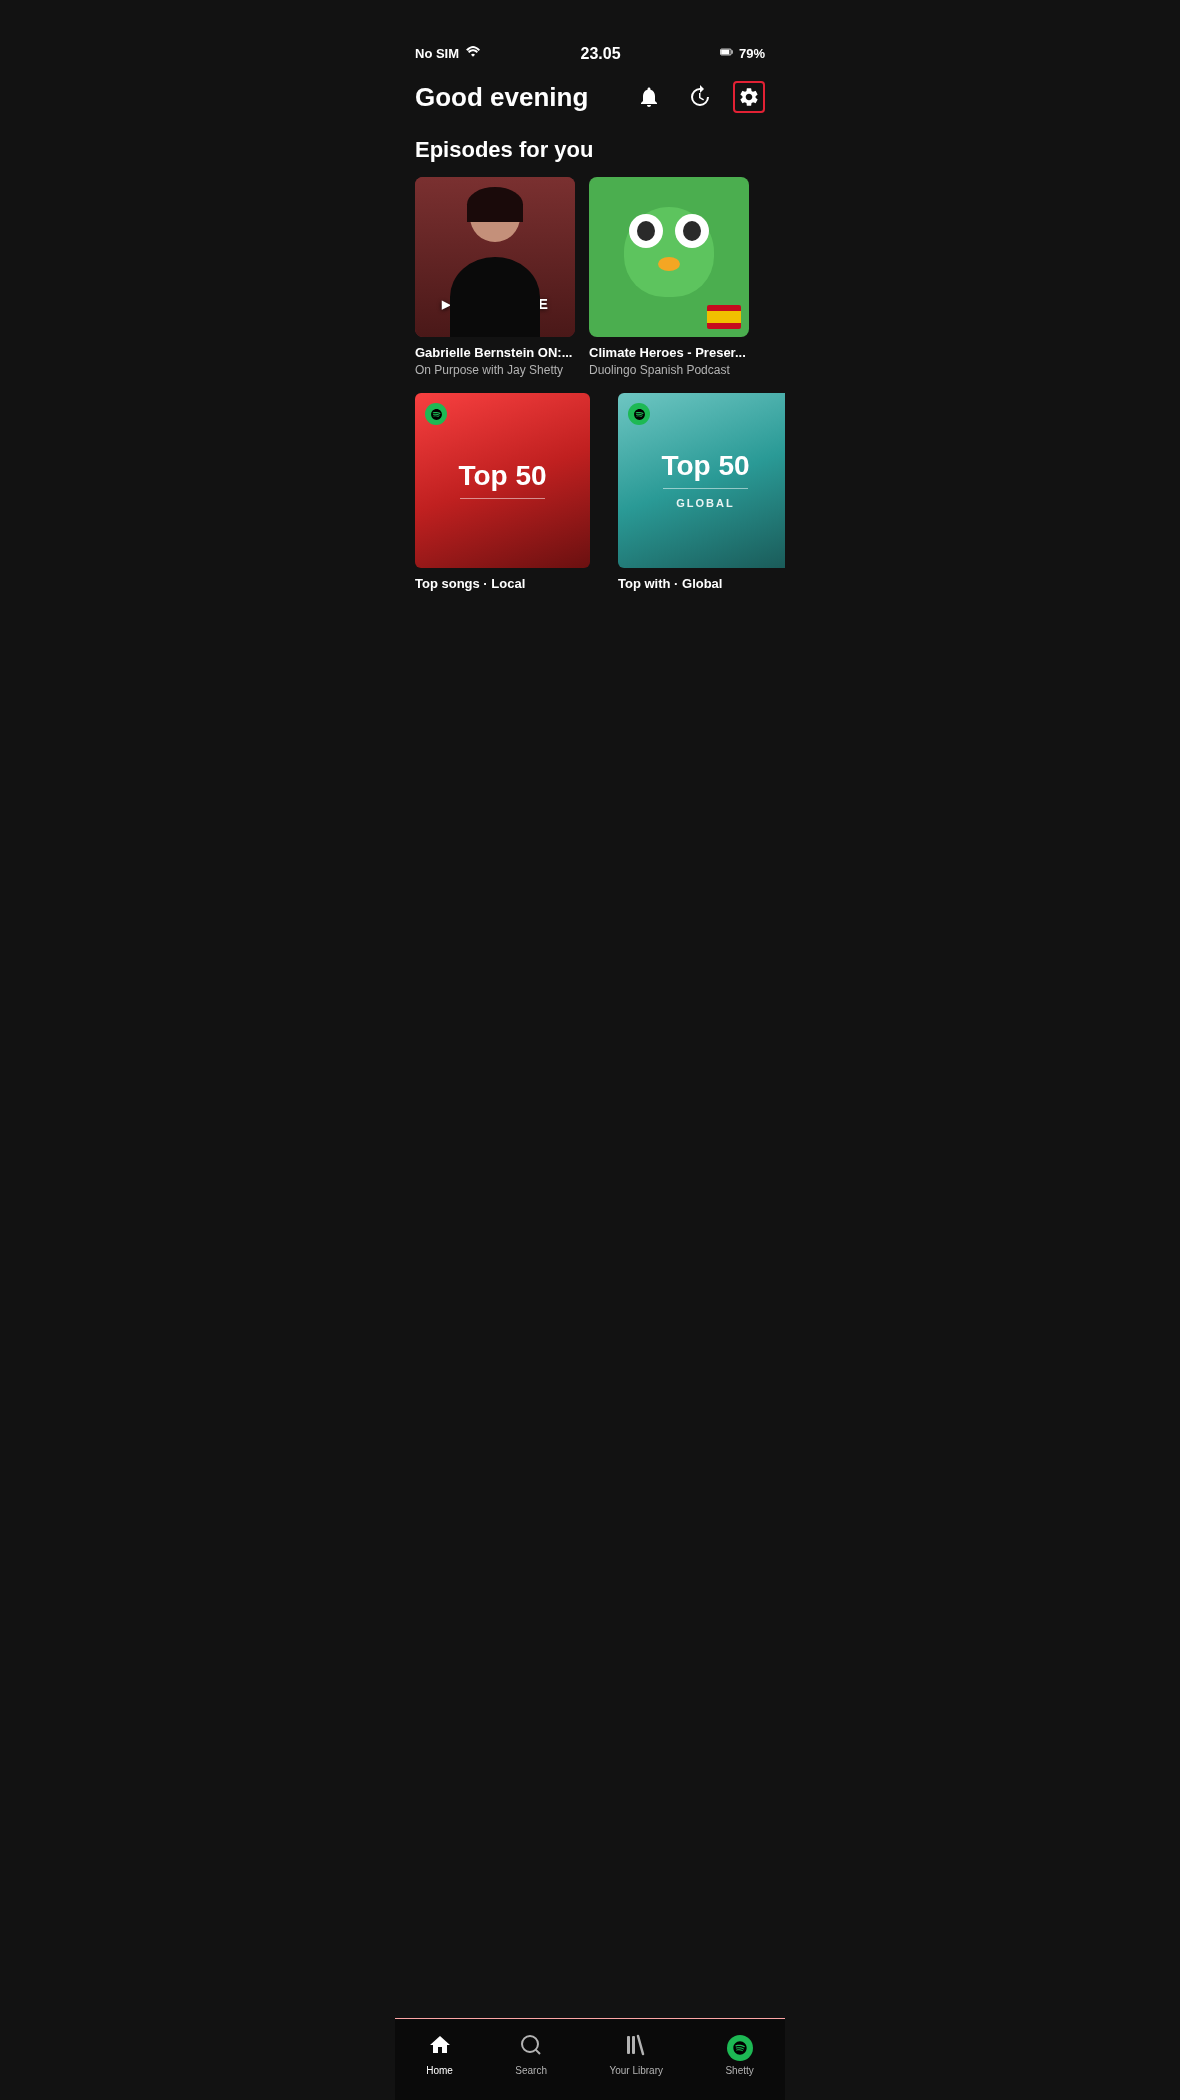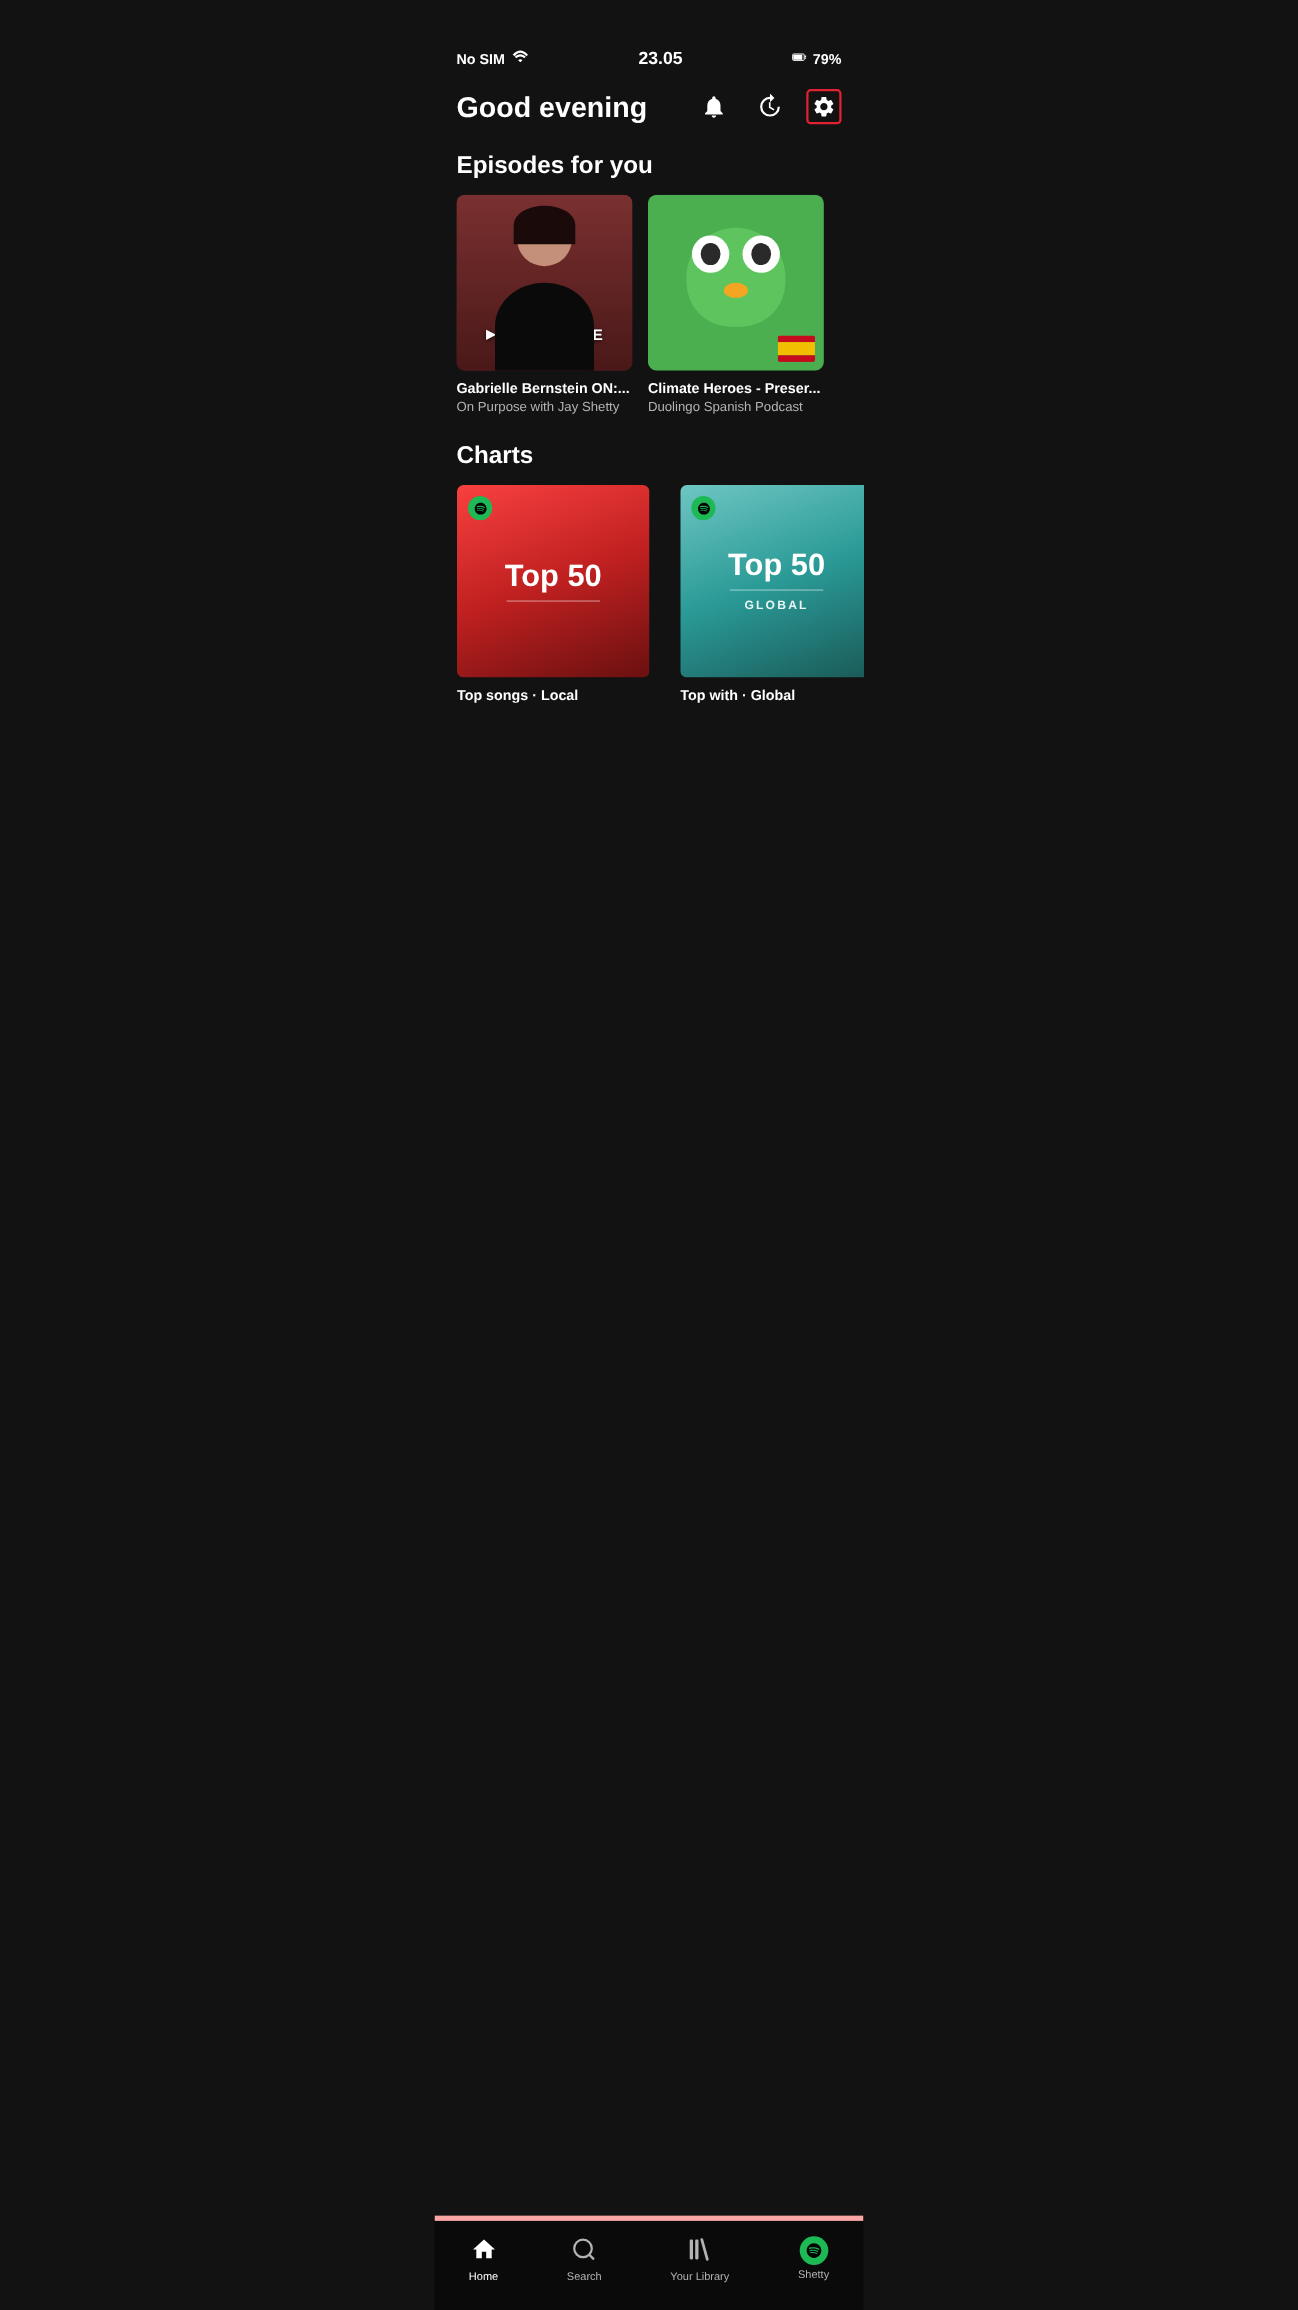--- a/index.html
+++ b/index.html
@@ -253,24 +253,24 @@
       text-overflow: ellipsis;
     }
 
     
     .bottom-nav {
       position: fixed;
       bottom: 0; left: 50%;
       transform: translateX(-50%);
       width: 390px;
       background: #0a0a0a;
-      border-top: 5px solid #fca5a5;
+      border-top: 1px solid #fca5a5;
       display: flex;
       justify-content: space-around;
-      align-items: flex-start;
+      align-items: flex-end;
       padding: 10px 0 20px;
       z-index: 100;
     }
     .nav-item {
       display: flex;
       flex-direction: column;
       align-items: center;
       gap: 4px;
       cursor: pointer;
       padding: 4px 16px;
@@ -413,21 +413,20 @@
           </div>
         </div>
         <div class="episode-name">Climate Heroes - Preser...</div>
         <div class="episode-show">Duolingo Spanish Podcast</div>
       </div>
 
     </div>
   </div>
 
   <div>
-    <h2 class="section-title">Charts</h2>
     <div class="charts-scroll">
 
       <div class="chart-card">
         <div class="chart-thumbnail">
           <div class="chart-top50-local">
 
             <div style="position:absolute;top:10px;left:10px;">
               <div style="width:22px;height:22px;background:#1db954;border-radius:50%;display:flex;align-items:center;justify-content:center;">
                 <svg viewBox="0 0 24 24" style="width:13px;height:13px;fill:#000;">
                   <path d="M12 2C6.477 2 2 6.477 2 12s4.477 10 10 10 10-4.477 10-10S17.523 2 12 2zm4.586 14.424a.622.622 0 0 1-.857.207c-2.348-1.435-5.304-1.76-8.785-.964a.623.623 0 0 1-.277-1.215c3.809-.87 7.076-.496 9.712 1.115a.623.623 0 0 1 .207.857zm1.224-2.72a.78.78 0 0 1-1.072.257c-2.687-1.652-6.785-2.131-9.965-1.166a.78.78 0 0 1-.973-.518.781.781 0 0 1 .518-.973c3.632-1.102 8.147-.568 11.234 1.328a.78.78 0 0 1 .258 1.072zm.105-2.83C14.692 8.95 9.375 8.775 6.297 9.71a.937.937 0 1 1-.543-1.794c3.532-1.072 9.404-.865 13.115 1.337a.937.937 0 0 1-.954 1.621z"></path>

